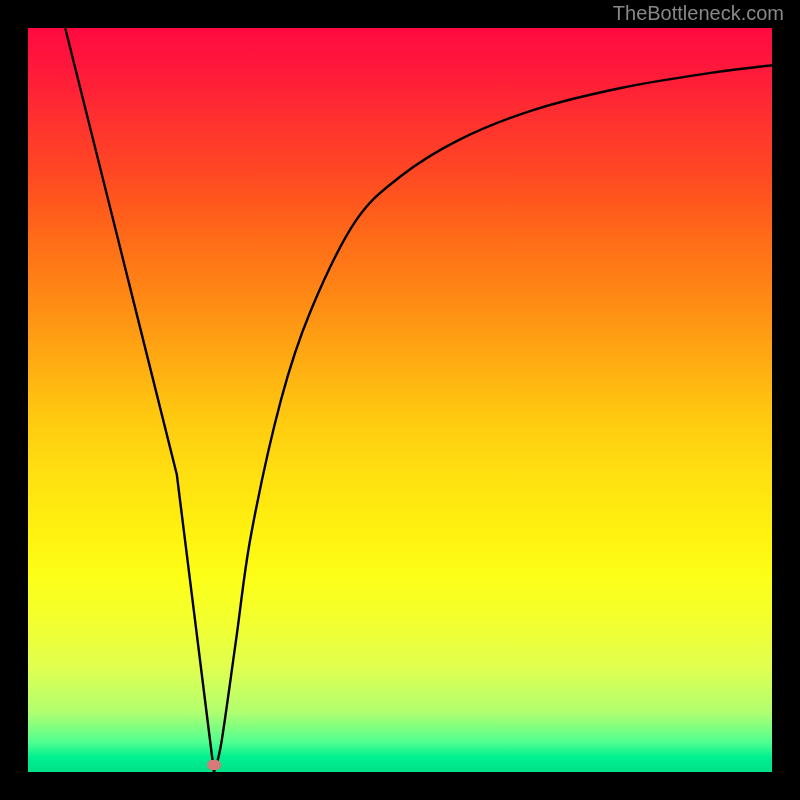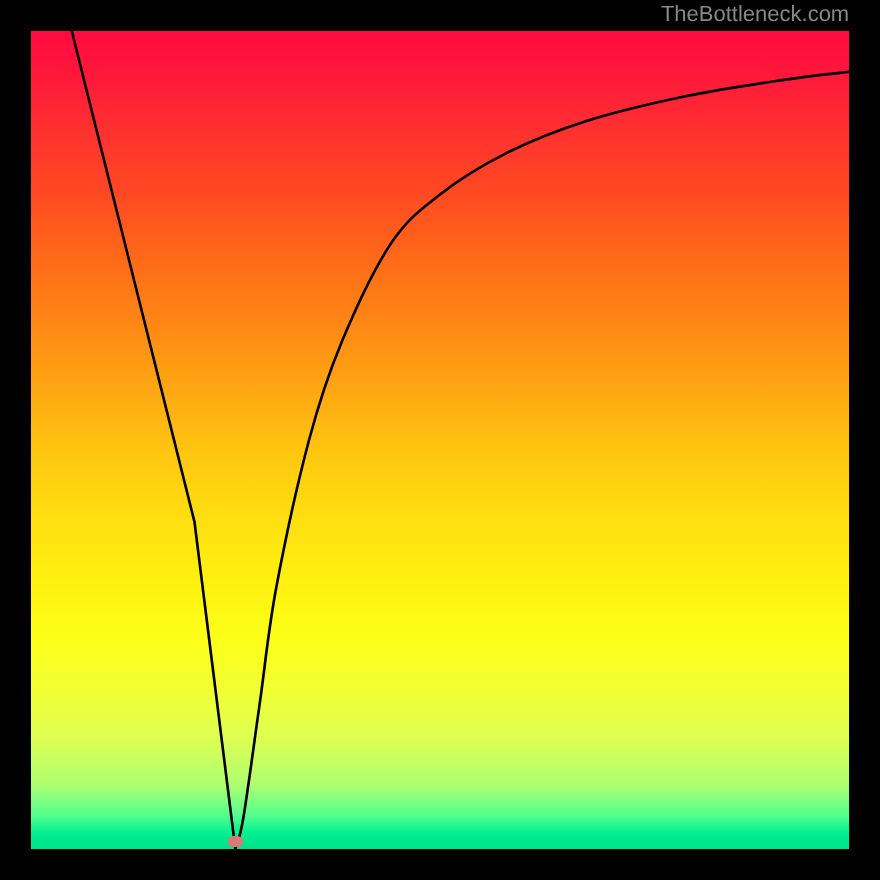--- a/index.html
+++ b/index.html
@@ -7,21 +7,21 @@
     width: 800px;
     height: 800px;
     background: #000;
     position: relative;
     font-family: Arial, sans-serif;
     overflow: hidden;
   }
   .attribution {
     position: absolute;
     top: 2px;
-    right: 28px;
+    right: 16px;
     color: #888;
     font-size: 20px;
     z-index: 10;
   }
   .plot-area {
     position: absolute;
     left: 28px;
     top: 28px;
     width: 744px;
     height: 744px;

